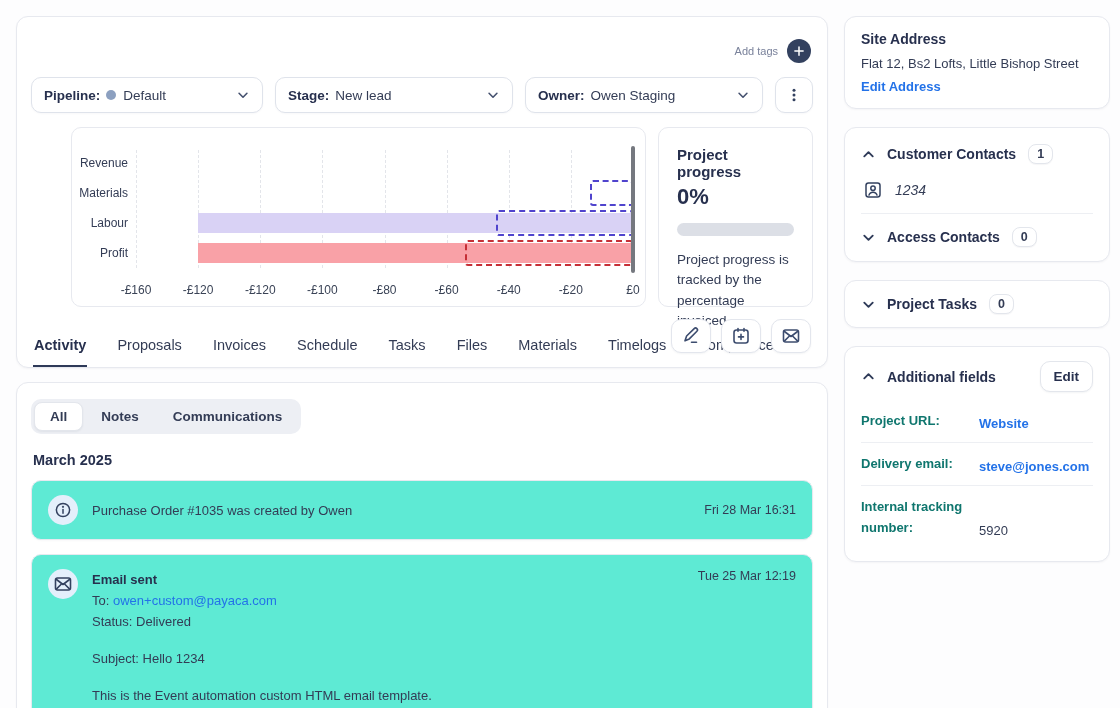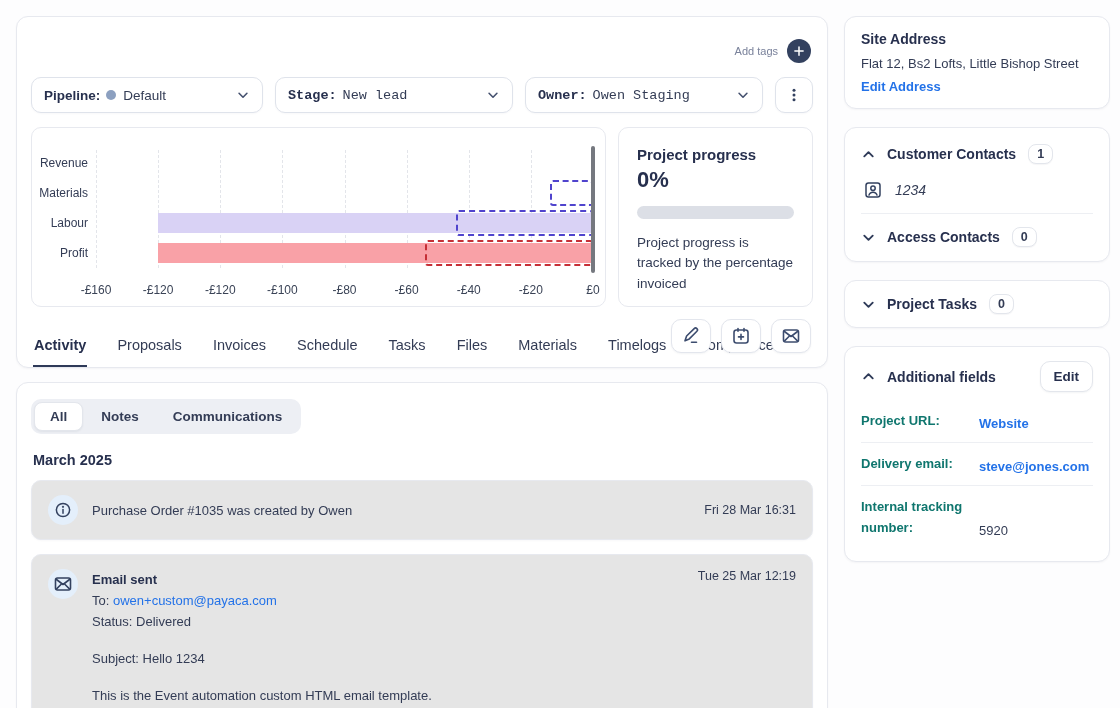--- a/index.html
+++ b/index.html
@@ -25,27 +25,27 @@
   .addtags-btn { width:24px; height:24px; border-radius:50%; border:none; background:#33415f;
                  color:#fff; display:flex; align-items:center; justify-content:center; cursor:pointer; }
 
   .filter-row { display:flex; gap:12px; margin-top:6px; }
   .dd { height:36px; background:#fff; border:1px solid #dfe3eb; border-radius:10px;
         display:flex; align-items:center; padding:0 12px; font-size:13.5px; color:#333c55;
         box-shadow:0 1px 2px rgba(23,30,54,.03); cursor:pointer; font-family:inherit; }
   .dd b { color:#27304e; margin-right:6px; font-weight:700; }
   .dd .chev { margin-left:auto; color:#44506e; display:flex; }
   .dd-pipeline { width:232px; }
-  .dd-stage, .dd-owner { flex:1;font-family:Liberation Mono, monospace; }
+  .dd-stage, .dd-owner { flex:1; }
   .dot { width:10px; height:10px; border-radius:50%; background:#8ca0c0; margin-right:7px; }
   .kebab-btn { width:38px; height:36px; border:1px solid #dfe3eb; border-radius:10px; background:#fff;
                display:flex; align-items:center; justify-content:center; color:#33415f; cursor:pointer;
                box-shadow:0 1px 2px rgba(23,30,54,.03); }
 
-  .panel-row { display:flex; gap:12px; margin-top:14px; }
+  .panel-row { display:flex; gap:12px; margin-top:14px;margin-left:40px; }
   .subcard { background:#fff; border:1px solid #e7e9ef; border-radius:10px; }
   .chart-card { width:575px; height:180px; position:relative; }
   .progress-card { flex:1; height:180px; padding:18px 18px; }
   .progress-card h3 { font-size:15px; font-weight:700; color:#27304e; }
   .pct { font-size:22px; font-weight:800; color:#27304e; margin-top:4px; }
   .pbar { height:13px; border-radius:7px; background:#dcdfe6; margin-top:13px; overflow:hidden; }
   .pfill { height:100%; background:#2372e8; border-radius:7px; }
   .pdesc { margin-top:14px; font-size:13.5px; line-height:1.5; color:#333c55; }
 
   
@@ -74,21 +74,21 @@
               box-shadow:0 1px 2px rgba(23,30,54,.05); }
 
   
   .card-activity { padding:16px 14px; height:380px; }
   .segmented { display:inline-flex; background:#edeff4; border-radius:10px; padding:3px; gap:2px; }
   .seg { border:1px solid transparent; background:transparent; border-radius:8px; padding:6px 15px;
          font-family:inherit; font-size:13.5px; font-weight:600; color:#333c55; cursor:pointer; }
   .seg.active { background:#fff; border-color:#e3e6ec; box-shadow:0 1px 2px rgba(23,30,54,.06); }
   .month { font-size:14.5px; font-weight:700; color:#27304e; margin:18px 2px 12px; }
   .act-item { border:1px solid #e7e9ef; border-radius:10px; padding:14px 16px; margin-bottom:14px;
-              display:flex; gap:14px; box-shadow:0 1px 2px rgba(23,30,54,.03); background:#e5e5e5; }
+              display:flex; gap:14px; box-shadow:0 1px 2px rgba(23,30,54,.03); background:#5eead4; }
   .act-item.center { align-items:center; }
   .act-icon { width:30px; height:30px; border-radius:50%; background:#e4effb; color:#33415f;
               display:flex; align-items:center; justify-content:center; flex-shrink:0; }
   .act-body { flex:1; font-size:13px; color:#333c55; }
   .act-title { font-weight:700; color:#27304e; line-height:21px; }
   .act-line { line-height:21px; }
   .act-line a { color:#2372e8; text-decoration:none; cursor:pointer; }
   .act-spacer { height:16px; }
   .act-spacer.small { height:4px; }
   .act-time { font-size:12.5px; color:#333c55; white-space:nowrap; }

